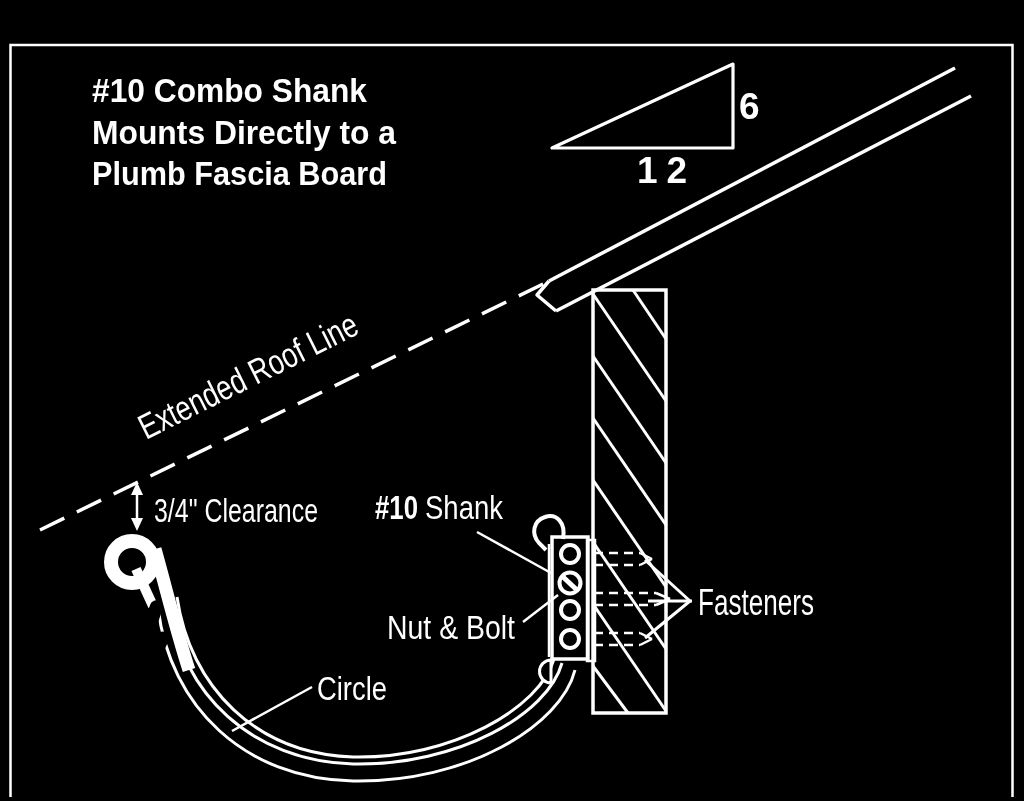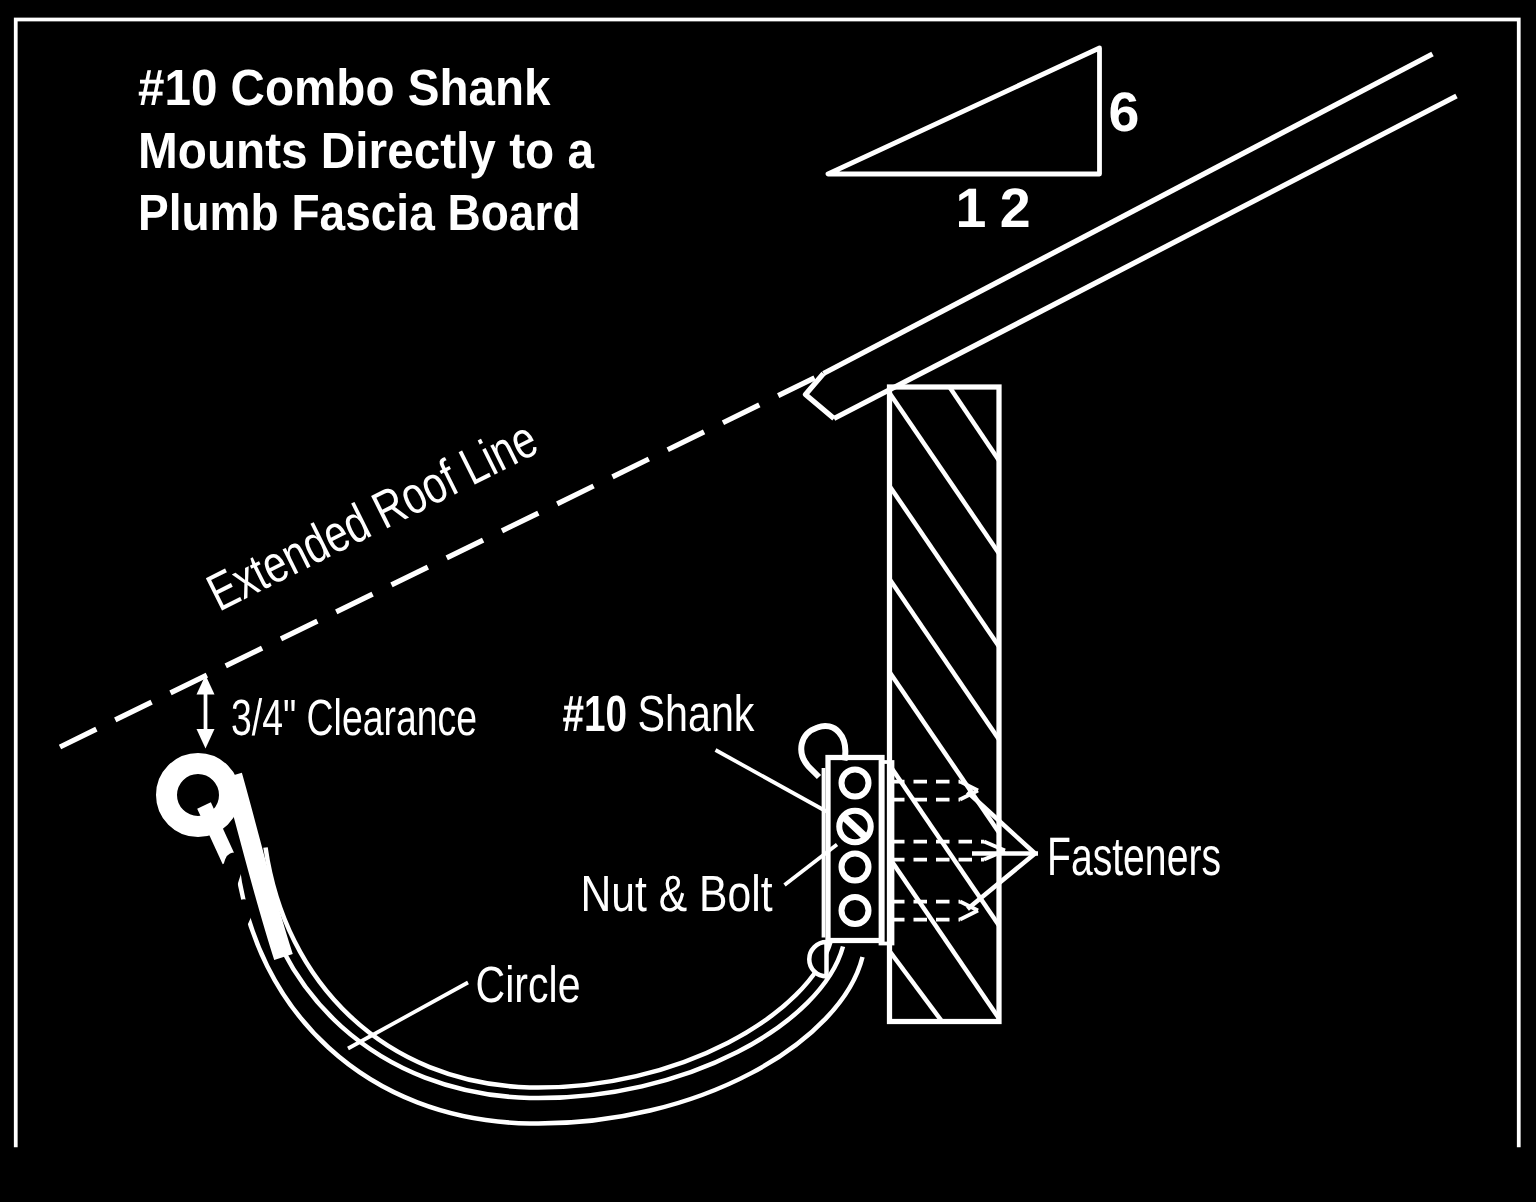--- a/index.html
+++ b/index.html
@@ -2,20 +2,21 @@
 <html><head>
 <meta charset="utf-8">
 <style>
   html,body{margin:0;padding:0;background:#000;}
   .stage{
     position:relative;
     width:1024px;height:765px;
     background:#000;
     overflow:hidden;
     font-family:"Liberation Sans", sans-serif;
+    margin-top:32px;
   }
   svg{position:absolute;inset:0;display:block;}
   text{fill:#fff;}
   .title-line{font-weight:bold;font-size:34px;}
   .pitch-num{font-size:37px;font-weight:bold;}
   .callout{font-size:34px;}
   .callout-bold{font-size:34px;font-weight:bold;}
   .roofline-label{font-size:35px;}
   .fasteners-label{font-size:36px;}
 </style>

